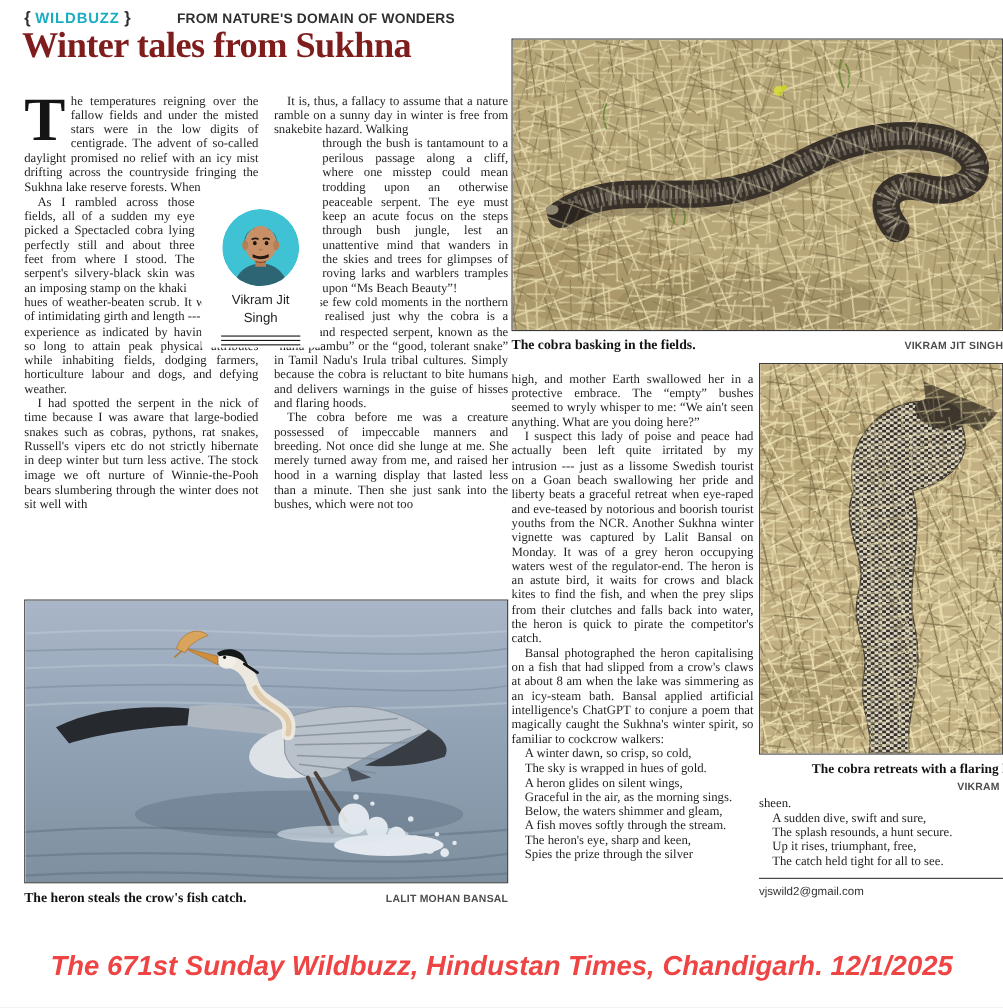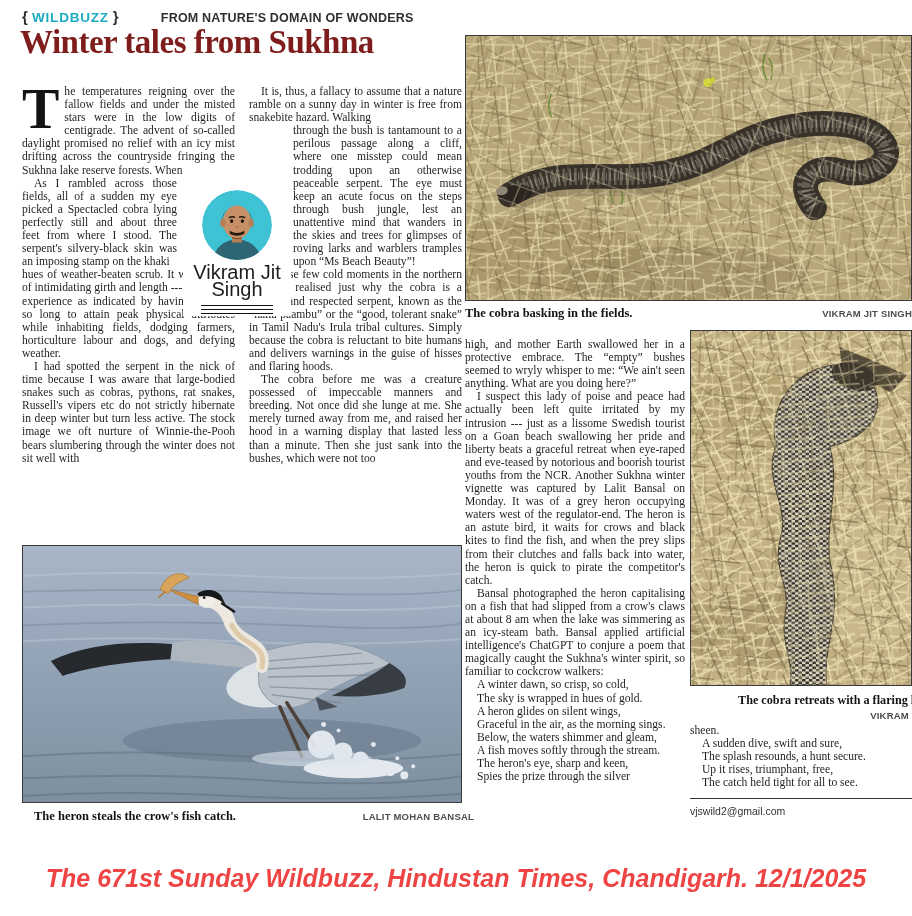--- a/index.html
+++ b/index.html
@@ -27,35 +27,35 @@
   .indent{text-indent:12px;}
   .narrow-r{padding-right:58px;}
   .narrow-l{margin-left:44px;}
   .dropcap{float:left;font-weight:700;font-size:56px;line-height:46px;height:49px;
            margin:1px 5px 0 0;color:#141414;}
   .poemline{text-indent:12px;margin:0;}
   
   .author{position:absolute;left:183px;top:188px;width:108px;background:#fff;z-index:3;
           text-align:center;padding:2px 0;}
   .portrait{width:70px;height:70px;margin:0 auto;display:block;}
-  .author-name{font-family:"Liberation Sans",sans-serif;font-size:20px;line-height:17px;
+  .author-name{font-family:"Liberation Sans",sans-serif;font-size:12px;line-height:17px;
                color:#1d1d1d;margin-top:4px;}
   .bio-rule{width:72px;margin:7px auto 0;}
   .bio-rule div{border-top:1.6px solid #111;margin-top:3px;}
   
   .photo{position:absolute;border:1px solid #3a3a3a;box-sizing:border-box;overflow:hidden;}
   .photo svg{display:block;width:100%;height:100%;}
   .photo-cobra1{left:465px;top:35px;width:447px;height:266px;}
   .photo-cobra2{left:690px;top:330px;width:222px;height:356px;}
   .photo-heron{left:22px;top:545px;width:440px;height:258px;}
   
   .cap-row{position:absolute;display:flex;justify-content:space-between;align-items:baseline;}
   .cap-row1{left:465px;top:306px;width:447px;}
   .cap-row2{left:690px;top:690px;width:222px;display:block;margin-left:48px;}
-  .cap-row3{left:34px;top:809px;width:440px;gap:32px;}
+  .cap-row3{left:22px;top:809px;width:440px;gap:32px;}
   .caption{font-weight:700;font-size:12.5px;color:#131313;font-family:"Liberation Serif",serif;}
   .cap-row2 .caption{font-size:12.2px;}
   .credit{font-family:"Liberation Sans",sans-serif;font-weight:700;font-size:9.5px;
           color:#4d4d4d;letter-spacing:.2px;}
   .cap-row2 .credit{display:block;text-align:right;margin-top:2px;}
   
   .email-rule{border-top:1.2px solid #333;margin-top:9px;}
   .email{font-family:"Liberation Sans",sans-serif;font-size:10.5px;color:#333;margin-top:6px;
          text-align:left;text-indent:0;}
   

